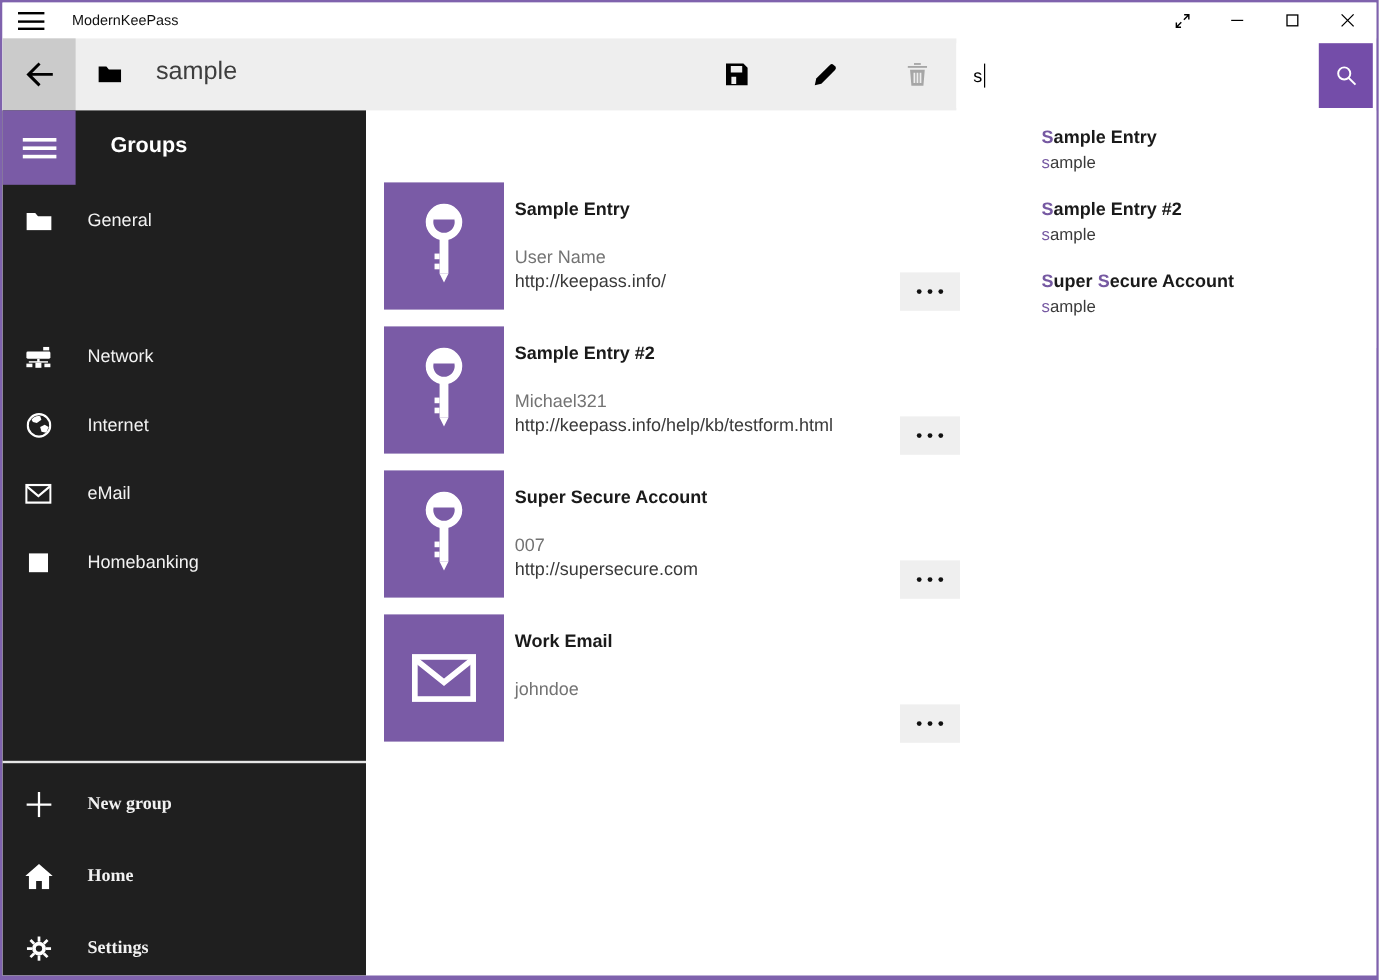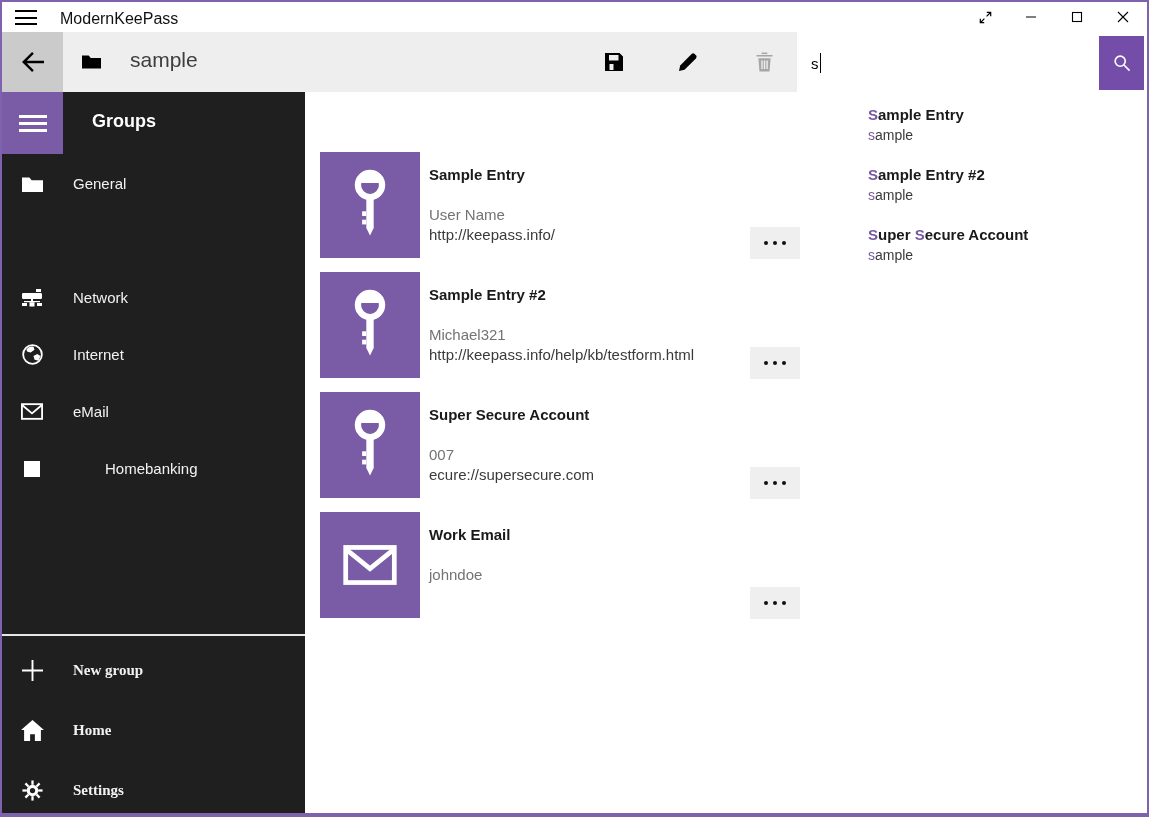--- a/index.html
+++ b/index.html
@@ -14,21 +14,21 @@
   html,body{background:#d8d8d8;}
   body{font-family:"Liberation Sans",sans-serif;}
   .window{
     position:relative;width:1149px;height:817px;background:#fff;
     border:2px solid var(--window-border);border-bottom-width:4px;overflow:hidden;
   }
   
   .titlebar{position:absolute;left:0;top:0;right:0;height:30px;background:#fff;}
   .tb-burger{position:absolute;left:13px;top:8px;width:22px;height:15px;display:flex;flex-direction:column;justify-content:space-between;}
   .tb-burger i{display:block;height:2px;background:#000;}
-  .tb-title{position:absolute;left:58px;top:8px;font-size:16px;color:#111;}
+  .tb-title{position:absolute;left:58px;top:8px;font-size:12px;color:#111;}
   .cap-btn{position:absolute;top:0;width:46px;height:30px;display:flex;align-items:center;justify-content:center;color:#000;background:transparent;border:none;}
   .cap-expand{left:960px;}.cap-min{left:1006px;}.cap-max{left:1052px;}.cap-close{left:1098px;}
   
   .appbar{position:absolute;left:0;top:30px;width:795px;height:60px;background:var(--appbar-bg);}
   .back-btn{position:absolute;left:0;top:0;width:61px;height:60px;background:#cbcbcb;border:none;display:flex;align-items:center;justify-content:center;color:#000;}
   .appbar-folder{position:absolute;left:80px;top:21px;color:#000;}
   .page-title{position:absolute;left:128px;top:16px;font-size:21px;color:#3d3d3d;}
   .appbar-btn{position:absolute;top:0;width:46px;height:60px;border:none;background:transparent;display:flex;align-items:center;justify-content:center;color:#000;}
   .btn-save{left:589px;}.btn-edit{left:663px;}
   .btn-delete{left:739px;color:#a6a6a6;}
@@ -38,21 +38,21 @@
   .search-btn{position:absolute;left:1097px;top:34px;width:45px;height:54px;background:var(--accent-button);border:none;display:flex;align-items:center;justify-content:center;color:#fff;}
   
   .sidebar{position:absolute;left:0;top:90px;width:303px;bottom:0;background:var(--sidebar-bg);color:#f2f2f2;}
   .side-burger{position:absolute;left:0;top:0;width:61px;height:62px;background:var(--accent);border:none;display:flex;align-items:center;justify-content:center;}
   .side-burger .bars{width:28px;height:17px;display:flex;flex-direction:column;justify-content:space-between;}
   .side-burger .bars i{display:block;height:3px;background:#fff;}
   .groups-header{position:absolute;left:90px;top:19px;font-size:18px;font-weight:700;color:#fff;}
   .side-item{position:absolute;left:0;width:100%;height:57px;display:flex;align-items:center;cursor:pointer;background:transparent;border:none;color:#f2f2f2;text-align:center;}
   .side-item .ic{width:24px;margin-left:18px;display:flex;justify-content:center;color:#fff;}
   .side-item .lbl{margin-left:29px;font-size:15px;}
-  .g0{top:63px;}.g1{top:120px;}.g2{top:177px;}.g3{top:234px;}.g4{top:291px;}.g5{top:348px;gap:32px;}
+  .g0{top:63px;}.g1{top:120px;}.g2{top:177px;}.g3{top:234px;}.g4{top:291px;}.g5{top:348px;}
   .side-divider{position:absolute;left:0;top:542px;width:100%;height:2px;background:#e6e6e6;}
   .a0{top:549px;}.a1{top:609px;}.a2{top:669px;}
   .side-item.action{height:58px;}
   .side-item.action .lbl{font-weight:700;font-family:Liberation Serif, serif;}
   
   .entry-row{position:absolute;left:318px;width:560px;height:120px;cursor:pointer;}
   .r0{top:150px;}.r1{top:270px;}.r2{top:390px;}.r3{top:510px;}
   .tile{position:absolute;left:0;top:0;width:100px;height:106px;background:var(--accent);display:flex;align-items:center;justify-content:center;color:#fff;}
   .entry-title{position:absolute;left:109px;top:14px;font-size:15px;font-weight:700;color:#1a1a1a;}
   .entry-user{position:absolute;left:109px;top:54px;font-size:15px;color:#737373;}
@@ -329,21 +329,21 @@
           <path d="M11.5 13a8.5 8.5 0 0117 0z" fill="#fff"></path>
           <rect x="16.5" y="26" width="7" height="30" fill="#fff"></rect>
           <rect x="12.5" y="40" width="4" height="4.5" fill="#fff"></rect>
           <rect x="12.5" y="48" width="4" height="4.5" fill="#fff"></rect>
           <path d="M16.5 56h7l-3.5 7z" fill="#fff"></path>
         </svg>
       </span>
     </div>
     <div class="entry-title">Super Secure Account</div>
     <div class="entry-user">007</div>
-    <div class="entry-url">ecure://supersecure.com</div>
+    <div class="entry-url">http://supersecure.com</div>
     <button class="more-btn">
         <i></i>
         <i></i>
         <i></i>
       </button>
   </div>
 
   <div class="entry-row r3">
     <div class="tile">
       <span>

